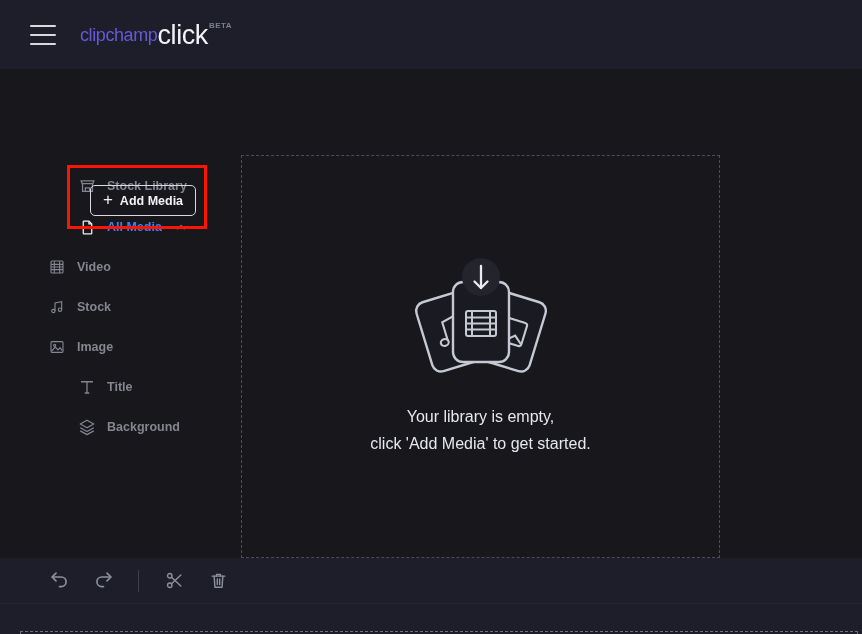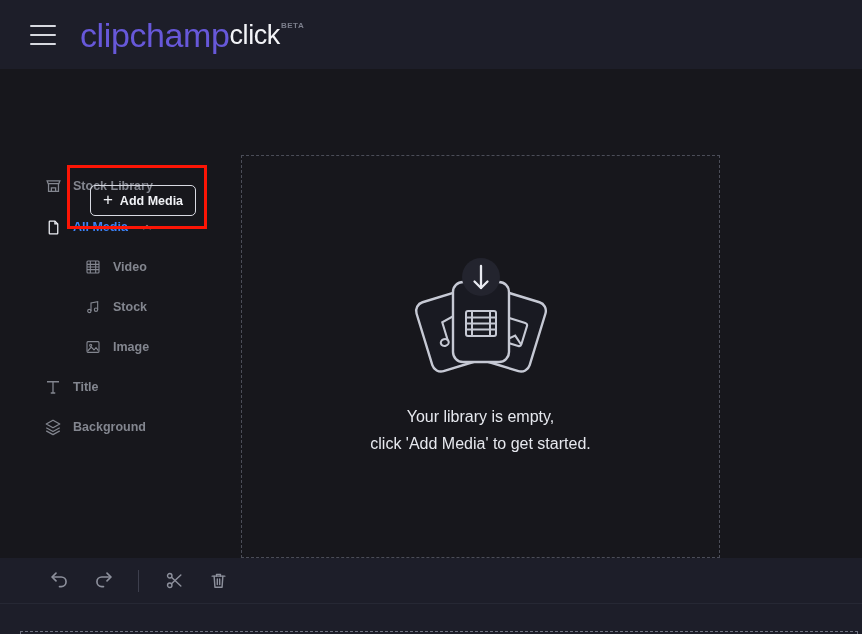--- a/index.html
+++ b/index.html
@@ -41,21 +41,21 @@
     background: #d7d9e0;
     border-radius: 1px;
   }
   #brand {
     display: flex;
     align-items: flex-start;
     cursor: pointer;
     position: relative;
   }
   .brand-a {
-    font-size: 34px;
+    font-size: 18px;
     letter-spacing: -0.4px;
     color: #6758d9;
     font-weight: 400;
     line-height: 30px;
   }
   .brand-b {
     font-size: 27px;
     letter-spacing: -0.4px;
     color: #f2f3f7;
     font-weight: 400;
@@ -120,29 +120,29 @@
     font-weight: 400;
     line-height: 0;
     position: relative;
     top: -1px;
   }
 
   .nav-item {
     display: flex;
     align-items: center;
     height: 40px;
-    padding-left: 44px;
+    padding-left: 78px;
     cursor: pointer;
     color: #83868f;
     font-size: 12.5px;
     font-weight: bold;
     box-sizing: border-box;
   }
   .nav-item.sub {
-    padding-left: 84px;
+    padding-left: 48px;
   }
   .nav-item.active {
     color: #3b82f6;
   }
   .nav-icon {
     width: 18px;
     height: 18px;
     margin-right: 11px;
     flex-shrink: 0;
     display: flex;

